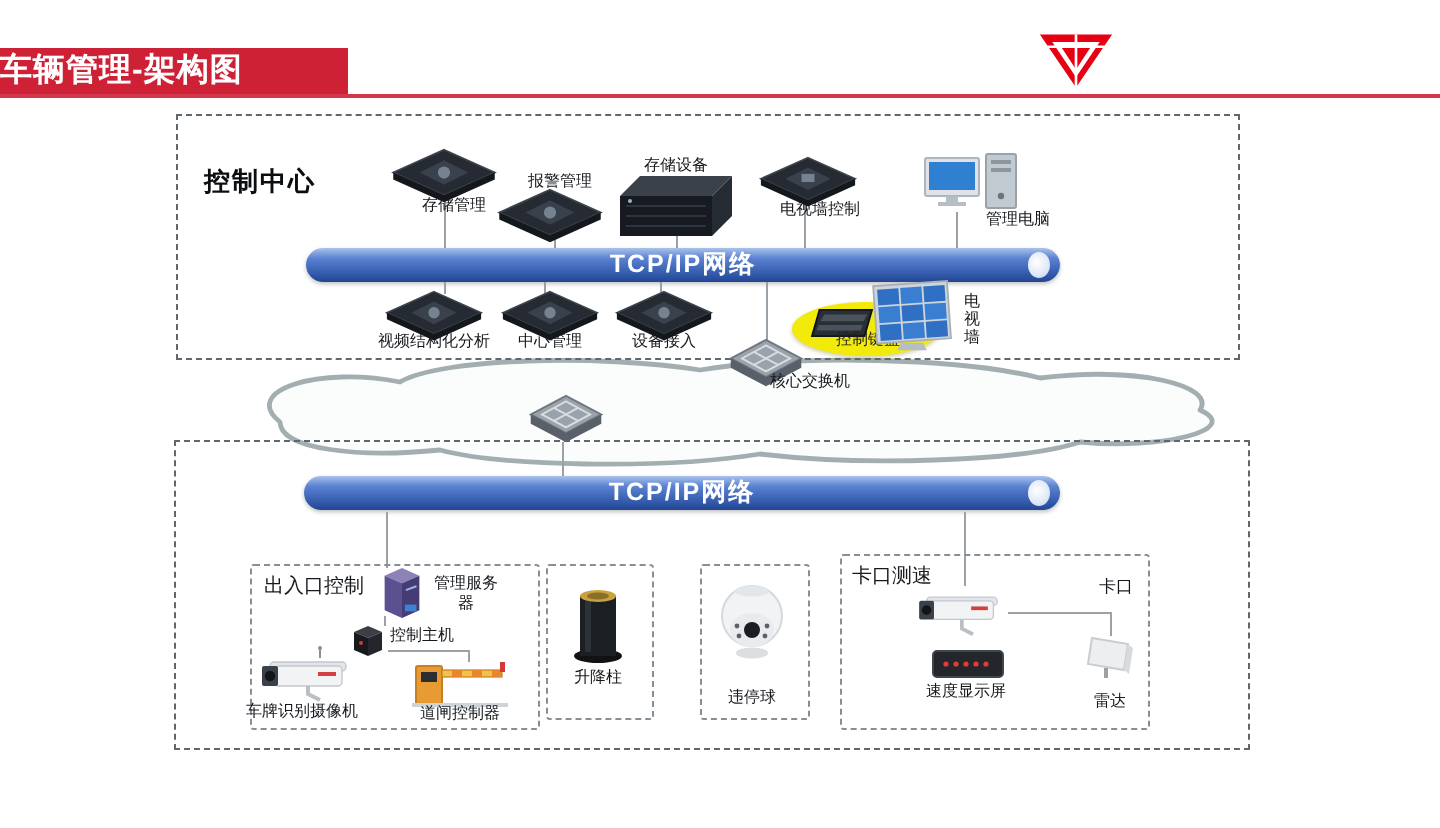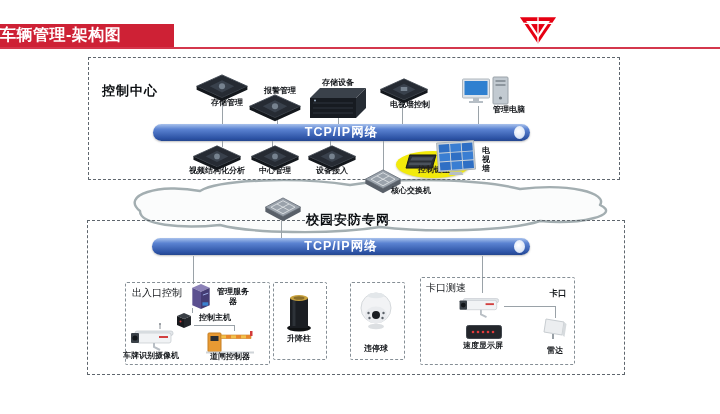--- a/index.html
+++ b/index.html
@@ -29,26 +29,26 @@
     color:#fff;font-weight:bold;font-size:12.5px;letter-spacing:1px;
     display:flex;align-items:center;justify-content:center;
     box-shadow:0 1px 2px rgba(0,0,0,.25);
   }
   .netbar .cap{
     position:absolute;right:5px;top:2px;width:11px;height:13px;border-radius:50%;
     background:radial-gradient(circle at 40% 40%,#ffffff 0%,#dfe8f7 60%,#b9cbed 100%);
   }
   
   .lbl{
-    position:absolute;font-size:8px;font-weight:bold;color:#15181c;text-align:center;
+    position:absolute;font-size:8px;font-weight:normal;color:#15181c;text-align:center;
     line-height:1.25;word-break:break-all;
   }
   .big-lbl{position:absolute;font-size:13px;font-weight:bold;color:#0b0e11;letter-spacing:1px;margin-top:16px;}
   .grp-title{position:absolute;font-size:10px;font-weight:normal;color:#15181c;}
-  .left-align{text-align:right;}
+  .left-align{text-align:left;}
   
   .vl{position:absolute;width:1px;background:#9aa2a8;}
   .hl{position:absolute;height:1px;background:#9aa2a8;}
   
   .yellow-ellipse{
     position:absolute;left:396px;top:151px;width:74px;height:27px;border-radius:50%;
     background:#f2ea0a;box-shadow:0 1px 2px rgba(120,110,0,.35);
   }
   svg{display:block;}
 </style>
@@ -193,21 +193,20 @@
       <rect x="17.5" y="14.6" width="11.5" height="8.6" fill="#2f6fc4"></rect>
       <rect x="30" y="14.6" width="11.5" height="8.6" fill="#3a7ed2"></rect>
       <rect x="5" y="24.2" width="11.5" height="8.6" fill="#2f6fc4"></rect>
       <rect x="17.5" y="24.2" width="11.5" height="8.6" fill="#3a7ed2"></rect>
       <rect x="30" y="24.2" width="11.5" height="8.6" fill="#2f6fc4"></rect>
     </g>
     <polygon points="17,35 29,35 31,39 15,39" fill="#b6bec5"></polygon>
   </svg>
   <div class="lbl" style="left:481px;top:146px;width:10px;line-height:1.15">电视墙</div>
 
-  <div class="big-lbl" style="left:306px;top:195px">校园安防专网</div>
   <svg class="abs" style="left:264px;top:197px" width="38" height="26" viewBox="0 0 40 28">
     <polygon points="20,1 39,11 20,21 1,11" fill="#9aa2ab" stroke="#6e767f"></polygon>
     <polygon points="1,11 20,21 39,11 39,16 20,26 1,16" fill="#596069"></polygon>
     <polygon points="20,4 33,11 20,18 7,11" fill="none" stroke="#d9dde1" stroke-width="1"></polygon>
     <line x1="13.5" y1="7.5" x2="26.5" y2="14.5" stroke="#d9dde1" stroke-width="1"></line>
     <line x1="26.5" y1="7.5" x2="13.5" y2="14.5" stroke="#d9dde1" stroke-width="1"></line>
   </svg>
   <div class="vl" style="left:281px;top:221px;height:17px"></div>
 
   <div class="dashed-box" style="left:87px;top:220px;width:536px;height:153px"></div>

